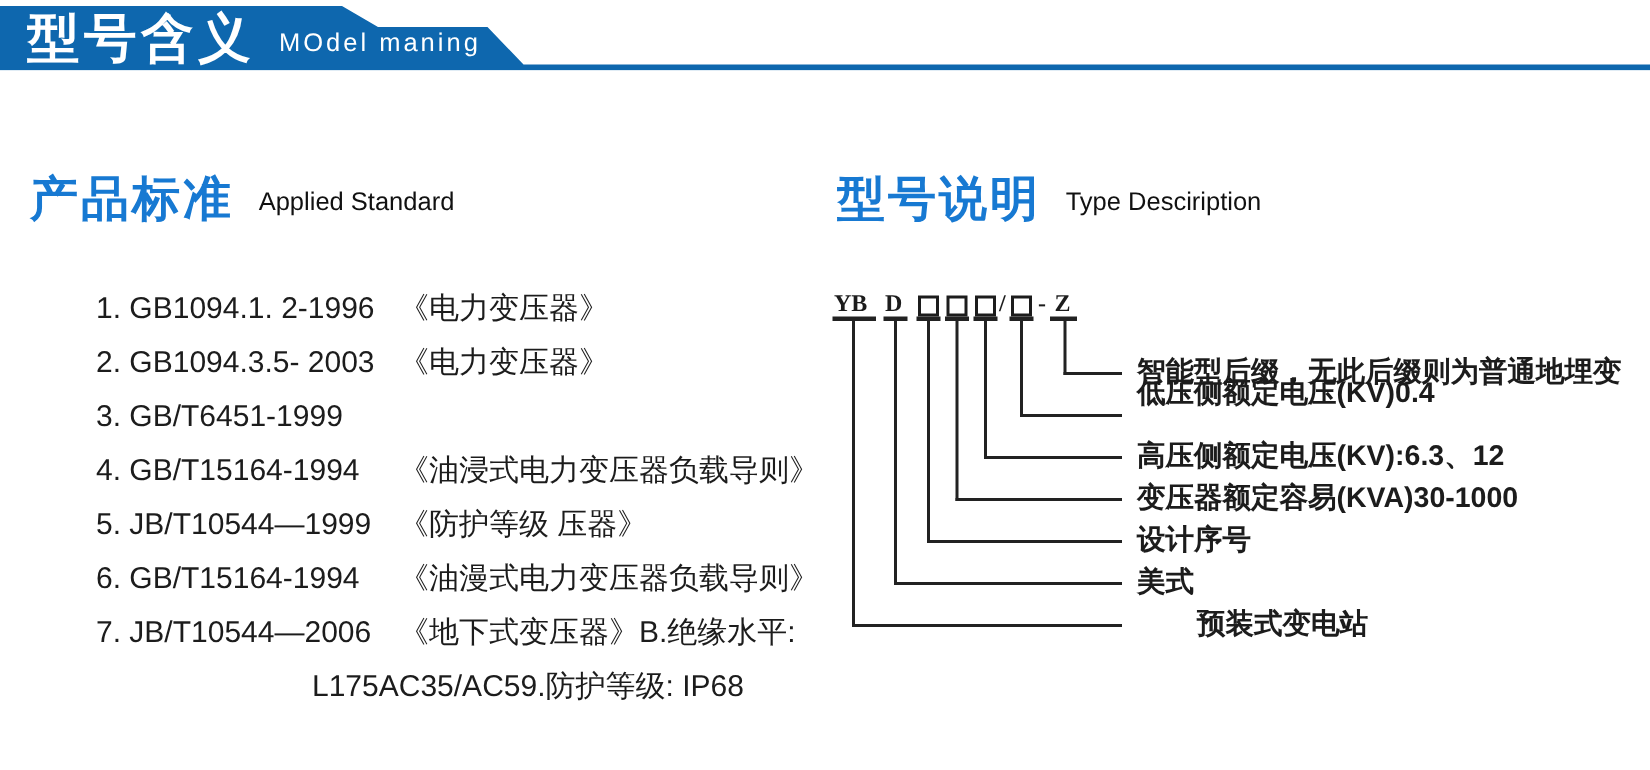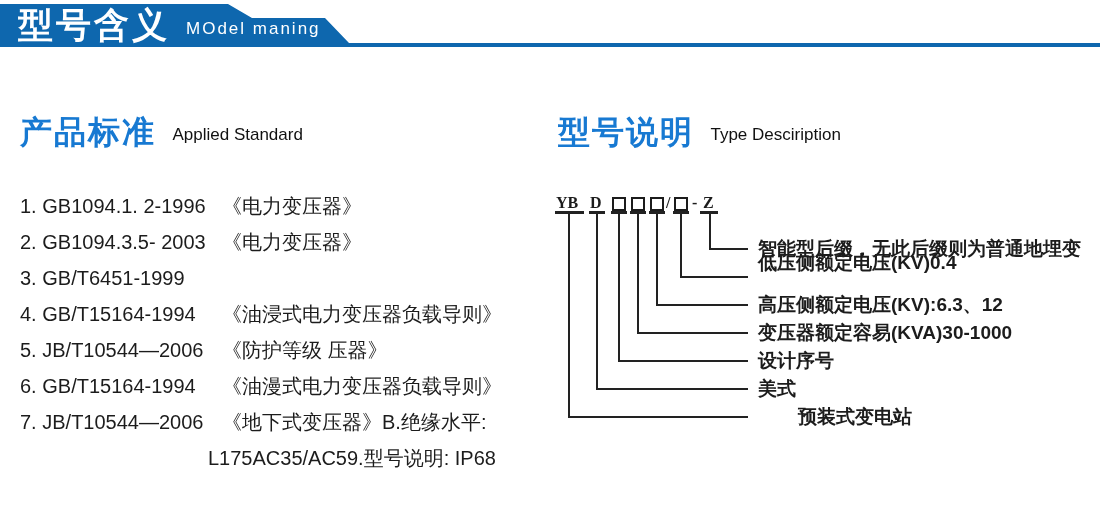--- a/index.html
+++ b/index.html
@@ -44,21 +44,21 @@
     vertical-align: 3px;
   }
   .heading-left { left: 20px; }
   .heading-right { left: 558px; }
 
   
   .standards { position: absolute; left: 20px; top: 188px; width: 540px; }
   .std-row {
     display: flex; align-items: flex-start;
     height: 36px; line-height: 36px;
-    font-size: 20px; color: #1c1c1c; white-space: nowrap;
+    font-size: 20px; color: #1c1c1c; white-space: nowrap; margin-left: 44px;
   }
   .std-code { width: 202px; flex: 0 0 202px; }
   .std-title { flex: 1; }
   .std-continuation {
     margin-left: 188px; height: 36px; line-height: 36px;
     font-size: 20px; color: #1c1c1c; white-space: nowrap;
   }
 
   
   .code-seg {
@@ -111,32 +111,32 @@
       <span class="std-title">《电力变压器》</span>
     </div>
     <div class="std-row">
       <span class="std-code">3. GB/T6451-1999</span>
     </div>
     <div class="std-row">
       <span class="std-code">4. GB/T15164-1994</span>
       <span class="std-title">《油浸式电力变压器负载导则》</span>
     </div>
     <div class="std-row">
-      <span class="std-code">5. JB/T10544—2006</span>
+      <span class="std-code">5. JB/T10544—1999</span>
       <span class="std-title">《防护等级 压器》</span>
     </div>
     <div class="std-row">
       <span class="std-code">6. GB/T15164-1994</span>
       <span class="std-title">《油漫式电力变压器负载导则》</span>
     </div>
     <div class="std-row">
       <span class="std-code">7. JB/T10544—2006</span>
       <span class="std-title">《地下式变压器》B.绝缘水平:</span>
     </div>
-    <div class="std-continuation">L175AC35/AC59.型号说明: IP68</div>
+    <div class="std-continuation">L175AC35/AC59.防护等级: IP68</div>
   </div>
 
   <span class="code-seg" style="left:556px;">YB</span>
   <span class="code-seg" style="left:590px;">D</span>
   <span class="model-box" style="left:612px;"></span>
   <span class="model-box" style="left:631px;"></span>
   <span class="model-box" style="left:650px;"></span>
   <span class="code-seg" style="left:666px;">/</span>
   <span class="model-box" style="left:674px;"></span>
   <span class="code-seg" style="left:692px;">-</span>

